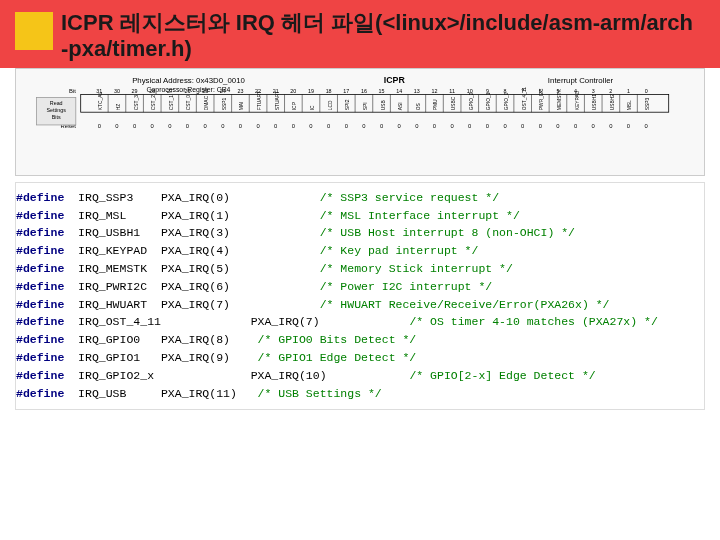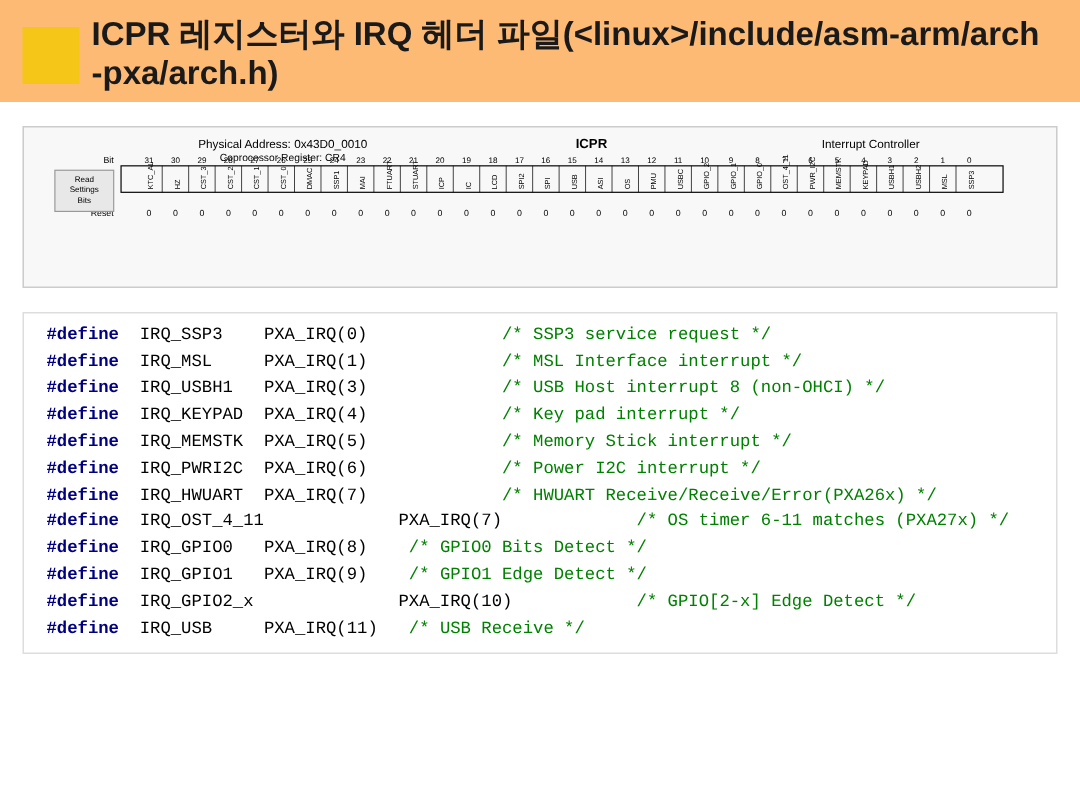--- a/index.html
+++ b/index.html
@@ -7,24 +7,24 @@
       width: 720px;
       height: 540px;
       background: #ffffff;
       font-family: Arial, sans-serif;
       overflow: hidden;
       position: relative;
     }
 
     
     .header-area {
-      background: #fdba74;
+      background: #ef4444;
       padding: 10px 15px 5px 15px;
       display: flex;
-      align-items: center;
+      align-items: flex-start;
     }
 
     .yellow-box {
       width: 38px;
       height: 38px;
       background: #f5c518;
       flex-shrink: 0;
       margin-right: 8px;
       margin-top: 2px;
     }
@@ -32,41 +32,41 @@
     .title-text {
       font-size: 22px;
       font-weight: bold;
       color: #1a1a1a;
       line-height: 1.2;
       font-family: Arial, sans-serif;
     }
 
     
     .diagram-area {
-      margin: 16px 15px;
+      margin: 0 15px;
       border: 1px solid #cccccc;
       background: #f8f8f8;
       padding: 4px;
       height: 108px;
       position: relative;
       overflow: hidden;
     }
 
     
     .register-svg {
       width: 100%;
       height: 100%;
     }
 
     
     .code-area {
       margin: 6px 15px 0 15px;
       background: #ffffff;
       border: 1px solid #dddddd;
-      padding: 6px 15px;
+      padding: 6px 0;
     }
 
     .code-line {
       font-family: 'Courier New', Courier, monospace;
       font-size: 11.5px;
       color: #000000;
       line-height: 1.55;
       white-space: pre;
     }
 
@@ -79,21 +79,21 @@
       color: #008000;
     }
   </style>
 </head>
 <body>
 
 <div class="header-area">
   <div class="yellow-box"></div>
   <div>
     <div class="title-text">ICPR 레지스터와 IRQ 헤더 파일(&lt;linux&gt;/include/asm-arm/arch</div>
-    <div class="title-text">-pxa/arch.h)</div>
+    <div class="title-text">-pxa/timer.h)</div>
   </div>
 </div>
 
 <div class="diagram-area">
   <svg class="register-svg" viewBox="0 0 690 100">
 
     <text x="170" y="10" font-size="8" font-family="Arial" text-anchor="middle">Physical Address: 0x43D0_0010</text>
     <text x="380" y="10" font-size="9" font-family="Arial" text-anchor="middle" font-weight="bold">ICPR</text>
     <text x="570" y="10" font-size="8" font-family="Arial" text-anchor="middle">Interrupt Controller</text>
 
@@ -252,18 +252,18 @@
 </div>
 
 <div class="code-area">
   <div class="code-line"><span class="code-keyword">#define</span>  IRQ_SSP3    PXA_IRQ(0)             <span class="code-comment">/* SSP3 service request */</span></div>
   <div class="code-line"><span class="code-keyword">#define</span>  IRQ_MSL     PXA_IRQ(1)             <span class="code-comment">/* MSL Interface interrupt */</span></div>
   <div class="code-line"><span class="code-keyword">#define</span>  IRQ_USBH1   PXA_IRQ(3)             <span class="code-comment">/* USB Host interrupt 8 (non-OHCI) */</span></div>
   <div class="code-line"><span class="code-keyword">#define</span>  IRQ_KEYPAD  PXA_IRQ(4)             <span class="code-comment">/* Key pad interrupt */</span></div>
   <div class="code-line"><span class="code-keyword">#define</span>  IRQ_MEMSTK  PXA_IRQ(5)             <span class="code-comment">/* Memory Stick interrupt */</span></div>
   <div class="code-line"><span class="code-keyword">#define</span>  IRQ_PWRI2C  PXA_IRQ(6)             <span class="code-comment">/* Power I2C interrupt */</span></div>
   <div class="code-line"><span class="code-keyword">#define</span>  IRQ_HWUART  PXA_IRQ(7)             <span class="code-comment">/* HWUART Receive/Receive/Error(PXA26x) */</span></div>
-  <div class="code-line"><span class="code-keyword">#define</span>  IRQ_OST_4_11             PXA_IRQ(7)             <span class="code-comment">/* OS timer 6-11 matches (PXA27x) */</span></div>
+  <div class="code-line"><span class="code-keyword">#define</span>  IRQ_OST_4_11             PXA_IRQ(7)             <span class="code-comment">/* OS timer 4-10 matches (PXA27x) */</span></div>
   <div class="code-line"><span class="code-keyword">#define</span>  IRQ_GPIO0   PXA_IRQ(8)    <span class="code-comment">/* GPIO0 Bits Detect */</span></div>
   <div class="code-line"><span class="code-keyword">#define</span>  IRQ_GPIO1   PXA_IRQ(9)    <span class="code-comment">/* GPIO1 Edge Detect */</span></div>
   <div class="code-line"><span class="code-keyword">#define</span>  IRQ_GPIO2_x              PXA_IRQ(10)            <span class="code-comment">/* GPIO[2-x] Edge Detect */</span></div>
-  <div class="code-line"><span class="code-keyword">#define</span>  IRQ_USB     PXA_IRQ(11)   <span class="code-comment">/* USB Receive */</span></div>
+  <div class="code-line"><span class="code-keyword">#define</span>  IRQ_USB     PXA_IRQ(11)   <span class="code-comment">/* USB Settings */</span></div>
 </div>
 
 </body></html>

